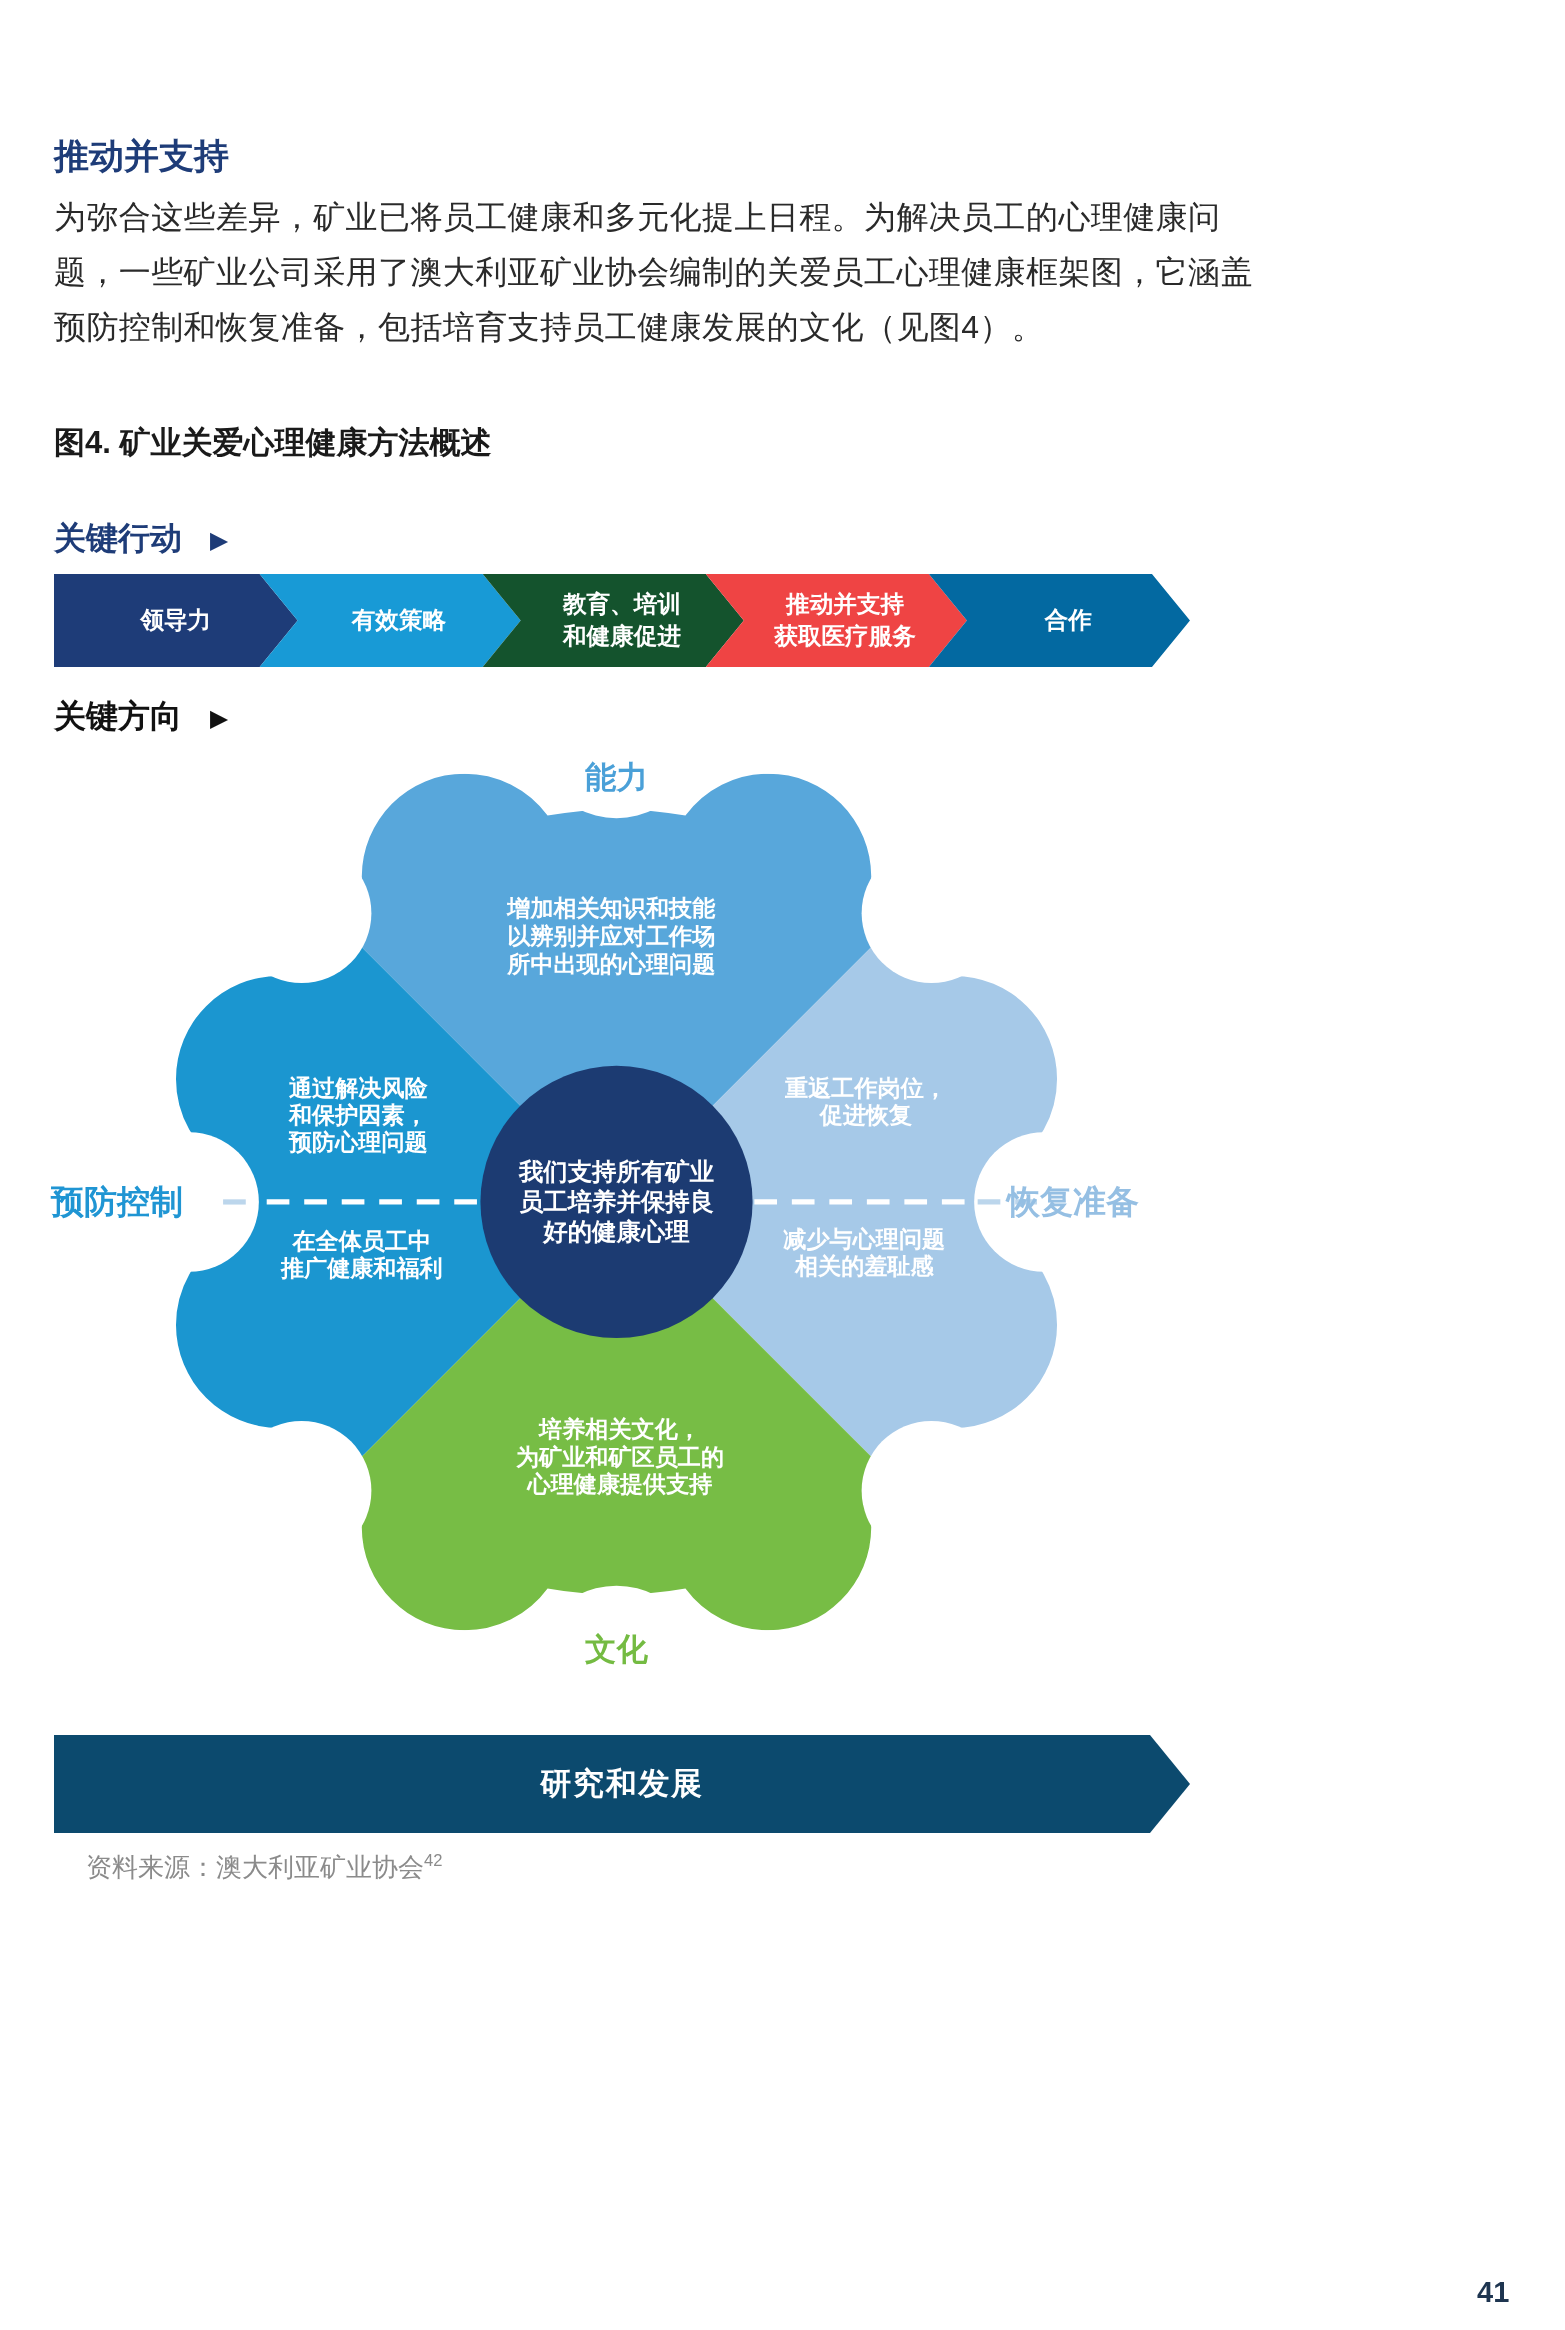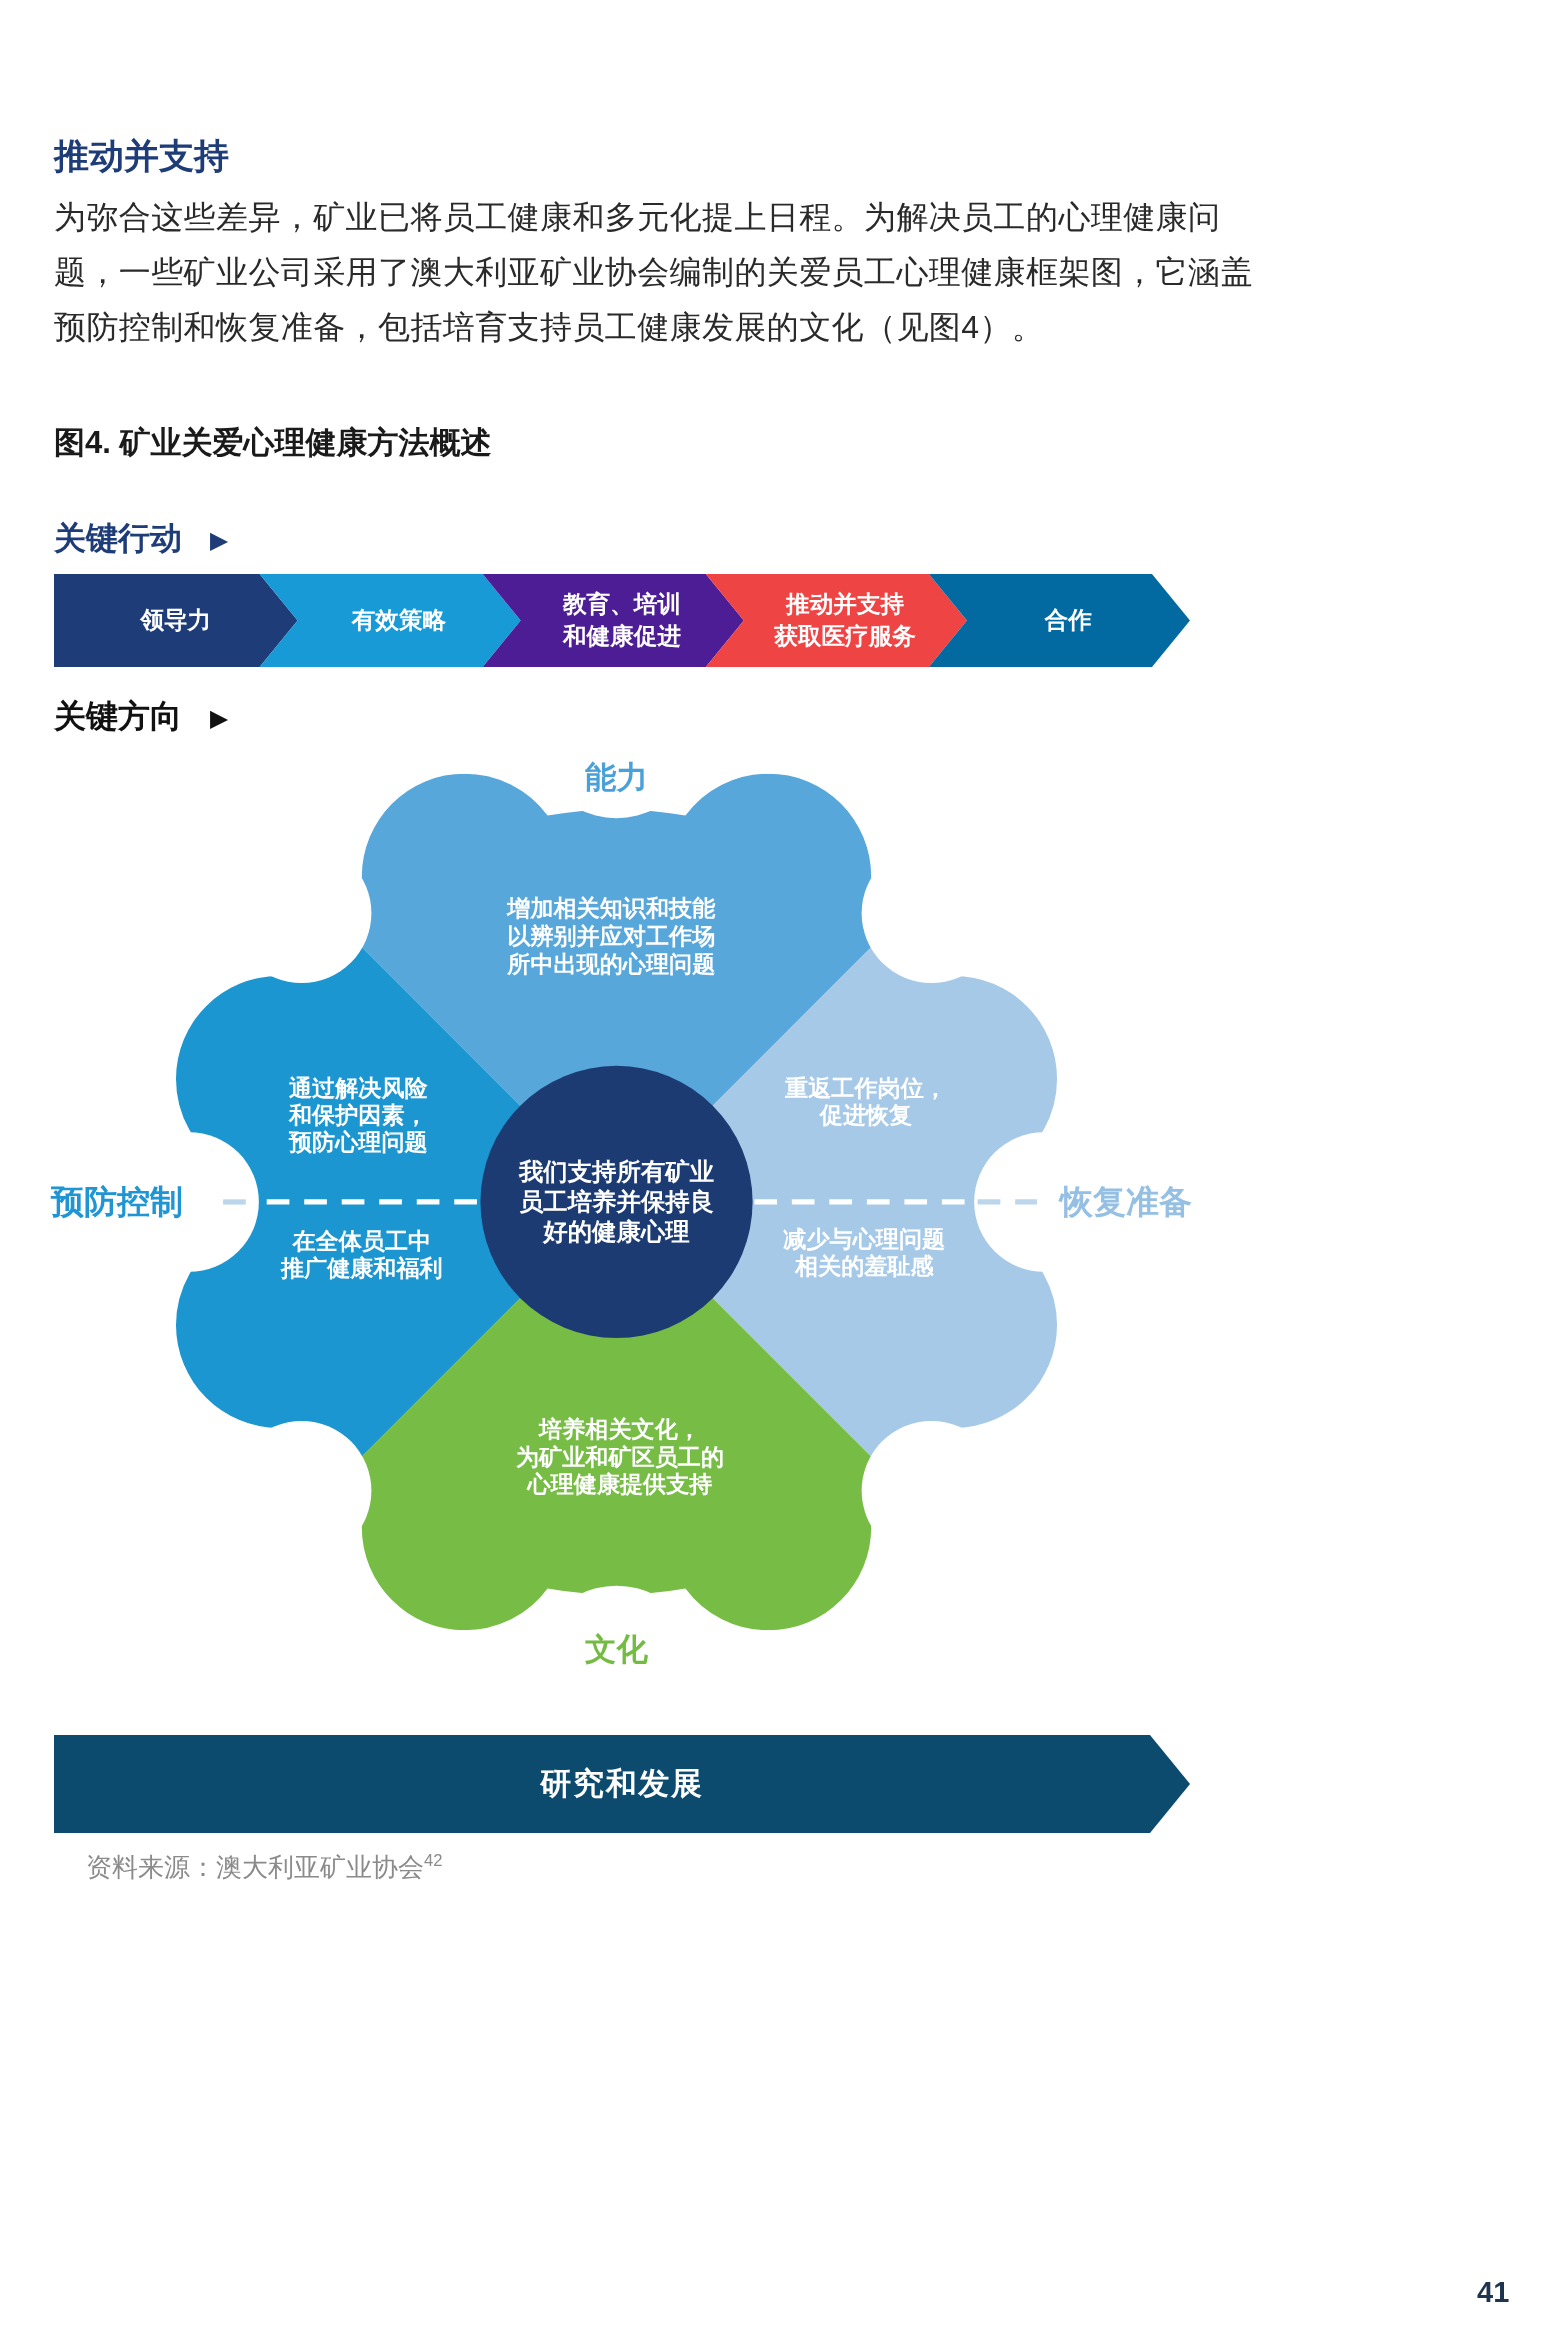--- a/index.html
+++ b/index.html
@@ -27,21 +27,21 @@
   }
   .chev:first-child{clip-path:polygon(0 0, calc(100% - 38px) 0, 100% 50%, calc(100% - 38px) 100%, 0 100%);}
   .chev + .chev{margin-left:-38px; padding-left:17.5px;}
   .gear-svg{left:70px; top:737px;}
   .gear-svg text{font-family:"Liberation Sans","DejaVu Sans",sans-serif;}
   .quad-text{fill:#ffffff; font-size:26.5px; font-weight:700; text-anchor:middle;}
   .center-text{fill:#ffffff; font-size:28px; font-weight:700; text-anchor:middle;}
   .gear-label{font-size:36px; font-weight:700; text-anchor:middle;}
   .side-label{font-size:33px; font-weight:700; top:1180px;}
   .side-label-left{left:51px;}
-  .side-label-right{left:1060px;}
+  .side-label-right{left:1007px;}
   .banner{
     left:54px; top:1735px; width:1136px; height:98px;
     clip-path:polygon(0 0, calc(100% - 40px) 0, 100% 50%, calc(100% - 40px) 100%, 0 100%);
     display:flex; align-items:center; justify-content:center;
     color:#ffffff; font-size:31px; font-weight:700; letter-spacing:1.7px;
   }
   .source-line{left:54px; top:1850px; font-size:26px; color:#8b8b8b;margin-left:32px;}
   .source-line sup{font-size:16.6px;}
   .page-number{left:1477px; top:2276px; font-size:29px; font-weight:700; color:#1e3550;}
 </style>
@@ -57,21 +57,21 @@
   <div class="abs figure-title">图4. 矿业关爱心理健康方法概述</div>
 
   <div class="abs row-label key-actions">
     <span>关键行动</span>
     <span class="arrow">▶</span>
   </div>
 
   <div class="abs chevbar">
     <div class="chev" style="background: rgb(30, 60, 120);">领导力</div>
     <div class="chev" style="background: rgb(24, 154, 214);">有效策略</div>
-    <div class="chev" style="background: #4c1d95;">教育、培训
+    <div class="chev" style="background: #14532d;">教育、培训
 和健康促进</div>
     <div class="chev" style="background: #ef4444;">推动并支持
 获取医疗服务</div>
     <div class="chev" style="background: #0369a1;">合作</div>
   </div>
 
   <div class="abs row-label key-directions">
     <span>关键方向</span>
     <span class="arrow">▶</span>
   </div>

